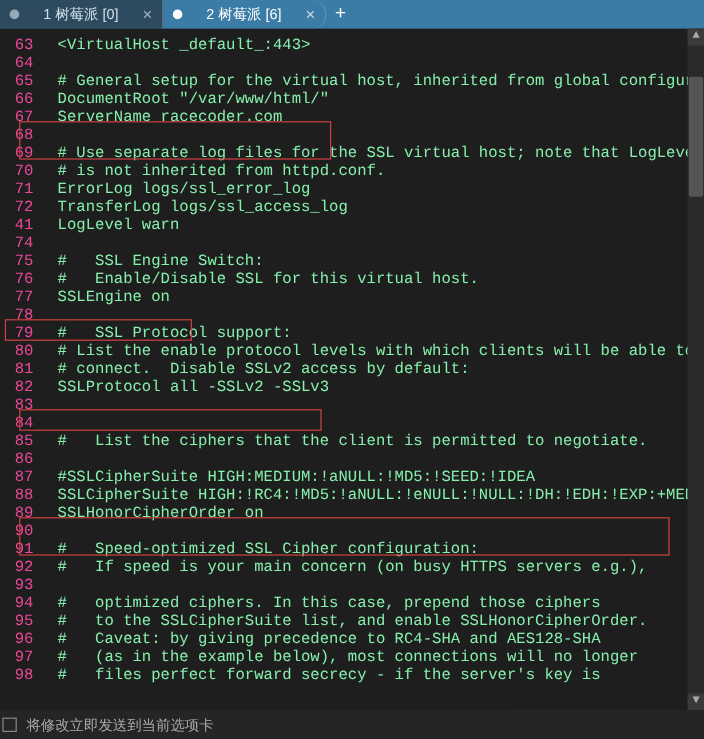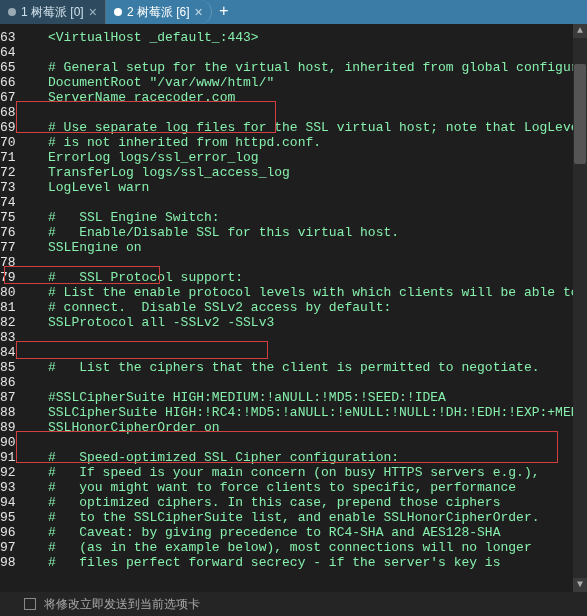--- a/index.html
+++ b/index.html
@@ -15,21 +15,21 @@
   .tabbar {
     background: #3a7ca5;
     height: 24px;
     display: flex;
     align-items: stretch;
   }
   .tab {
     display: flex;
     align-items: center;
     padding: 1px 8px;
-    gap: 5px;
+    gap: 20px;
     border-right: 1px solid rgba(255,255,255,0.2);
     font-family: 'Microsoft YaHei', Arial, sans-serif;
     font-size: 12px;
     cursor: pointer;
   }
   .tab.inactive { background: #2d4a5e; color: #d0e0ea; }
   .tab.active { background: #3a7ca5; color: #fff; border-radius: 12px; }
   .dot { width: 8px; height: 8px; border-radius: 50%; display: inline-block; }
   .dot-gray { background: #99aab5; }
   .dot-white { background: #fff; }
@@ -46,43 +46,43 @@
     overflow: hidden;
   }
   .line {
     display: flex;
     height: 15px;
     line-height: 15px;
     white-space: pre;
   }
   .gutter {
     width: 48px;
-    color: #e5e5e5;
-    text-align: left;
+    color: #ec4899;
+    text-align: center;
     padding-right: 8px;
     flex-shrink: 0;
   }
   .code { color: #d4d4d4; }
   .code.accent { color: #86efac; }
   .hlbox {
     position: absolute;
     border: 1px solid #d04040;
     pointer-events: none;
   }
   .statusbar {
     position: fixed;
     bottom: 0; left: 0;
     height: 24px;
     width: 587px;
     background: #252526;
     color: #aaa;
     display: flex;
     align-items: center;
     font-size: 12px;
-    padding: 0 24px;
+    padding: 0 2px;
     gap: 8px;
     font-family: 'Microsoft YaHei', Arial;
   }
   .status-checkbox {
     width: 12px; height: 12px; border: 1px solid #888; display: inline-block;
   }
   .scrollbar-v {
     position: absolute;
     right: 0;
     top: 24px;
@@ -130,41 +130,41 @@
     <div class="line"><span class="gutter">63</span><span class="code accent">&lt;VirtualHost _default_:443&gt;</span></div>
     <div class="line"><span class="gutter">64</span><span class="code"></span></div>
     <div class="line"><span class="gutter">65</span><span class="code accent"># General setup for the virtual host, inherited from global configuration</span></div>
     <div class="line"><span class="gutter">66</span><span class="code accent">DocumentRoot "/var/www/html/"</span></div>
     <div class="line"><span class="gutter">67</span><span class="code accent">ServerName racecoder.com</span></div>
     <div class="line"><span class="gutter">68</span><span class="code"></span></div>
     <div class="line"><span class="gutter">69</span><span class="code accent"># Use separate log files for the SSL virtual host; note that LogLevel</span></div>
     <div class="line"><span class="gutter">70</span><span class="code accent"># is not inherited from httpd.conf.</span></div>
     <div class="line"><span class="gutter">71</span><span class="code accent">ErrorLog logs/ssl_error_log</span></div>
     <div class="line"><span class="gutter">72</span><span class="code accent">TransferLog logs/ssl_access_log</span></div>
-    <div class="line"><span class="gutter">73</span><span class="code accent">LogLevel warn</span></div>
+    <div class="line"><span class="gutter">41</span><span class="code accent">LogLevel warn</span></div>
     <div class="line"><span class="gutter">74</span><span class="code"></span></div>
     <div class="line"><span class="gutter">75</span><span class="code accent">#   SSL Engine Switch:</span></div>
     <div class="line"><span class="gutter">76</span><span class="code accent">#   Enable/Disable SSL for this virtual host.</span></div>
     <div class="line"><span class="gutter">77</span><span class="code accent">SSLEngine on</span></div>
     <div class="line"><span class="gutter">78</span><span class="code"></span></div>
     <div class="line"><span class="gutter">79</span><span class="code accent">#   SSL Protocol support:</span></div>
     <div class="line"><span class="gutter">80</span><span class="code accent"># List the enable protocol levels with which clients will be able to</span></div>
     <div class="line"><span class="gutter">81</span><span class="code accent"># connect.  Disable SSLv2 access by default:</span></div>
     <div class="line"><span class="gutter">82</span><span class="code accent">SSLProtocol all -SSLv2 -SSLv3</span></div>
     <div class="line"><span class="gutter">83</span><span class="code"></span></div>
     <div class="line"><span class="gutter">84</span></div>
     <div class="line"><span class="gutter">85</span><span class="code accent">#   List the ciphers that the client is permitted to negotiate.</span></div>
     <div class="line"><span class="gutter">86</span></div>
     <div class="line"><span class="gutter">87</span><span class="code accent">#SSLCipherSuite HIGH:MEDIUM:!aNULL:!MD5:!SEED:!IDEA</span></div>
     <div class="line"><span class="gutter">88</span><span class="code accent">SSLCipherSuite HIGH:!RC4:!MD5:!aNULL:!eNULL:!NULL:!DH:!EDH:!EXP:+MEDIUM</span></div>
     <div class="line"><span class="gutter">89</span><span class="code accent">SSLHonorCipherOrder on</span></div>
     <div class="line"><span class="gutter">90</span><span class="code"></span></div>
     <div class="line"><span class="gutter">91</span><span class="code accent">#   Speed-optimized SSL Cipher configuration:</span></div>
     <div class="line"><span class="gutter">92</span><span class="code accent">#   If speed is your main concern (on busy HTTPS servers e.g.),</span></div>
-    <div class="line"><span class="gutter">93</span><span class="code accent">#   you might want to force clients to specific, performance</span></div>
+    <div class="line"><span class="gutter">93</span></div>
     <div class="line"><span class="gutter">94</span><span class="code accent">#   optimized ciphers. In this case, prepend those ciphers</span></div>
     <div class="line"><span class="gutter">95</span><span class="code accent">#   to the SSLCipherSuite list, and enable SSLHonorCipherOrder.</span></div>
     <div class="line"><span class="gutter">96</span><span class="code accent">#   Caveat: by giving precedence to RC4-SHA and AES128-SHA</span></div>
     <div class="line"><span class="gutter">97</span><span class="code accent">#   (as in the example below), most connections will no longer</span></div>
     <div class="line"><span class="gutter">98</span><span class="code accent">#   files perfect forward secrecy - if the server's key is</span></div>
     <div class="hlbox" style="top: 77px; left: 16px; width: 260px; height: 32px;"></div>
     <div class="hlbox" style="top: 242px; left: 4px; width: 156px; height: 18px;"></div>
     <div class="hlbox" style="top: 317px; left: 16px; width: 252px; height: 18px;"></div>
     <div class="hlbox" style="top: 407px; left: 16px; width: 542px; height: 32px;"></div>
   </div>

